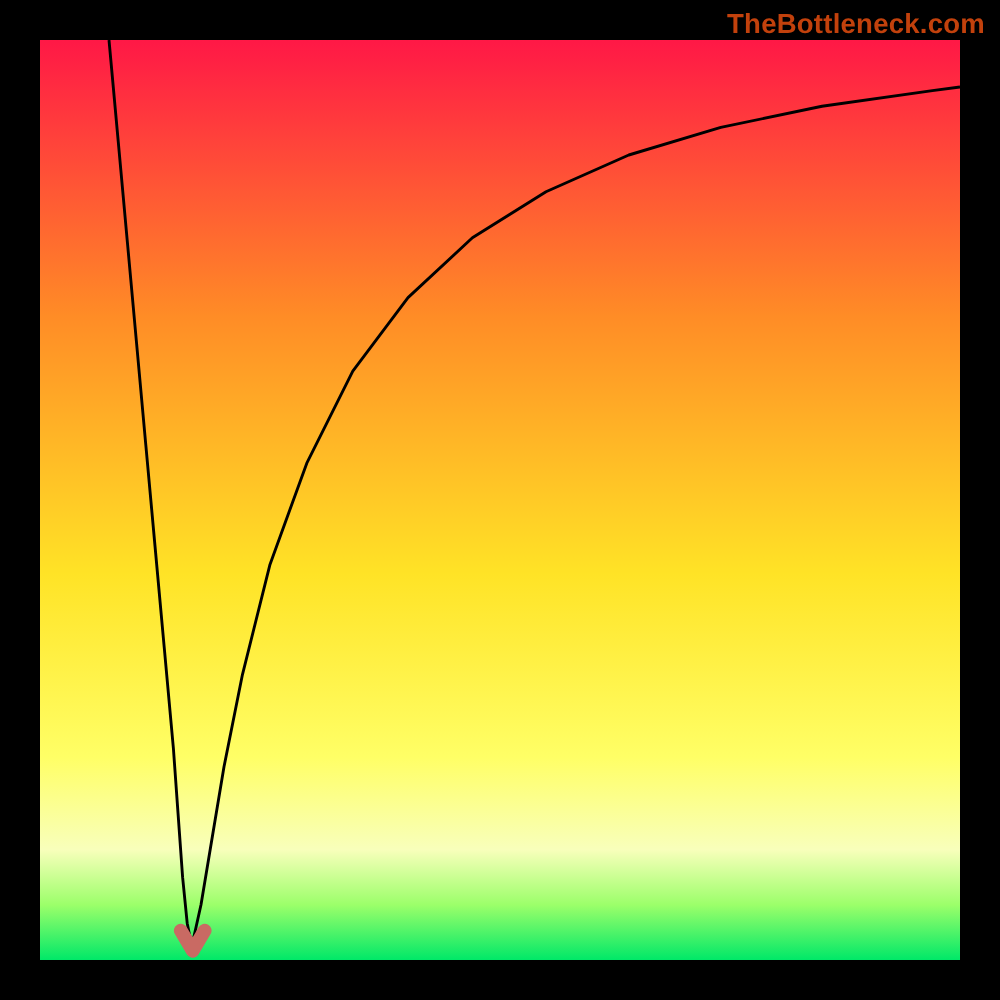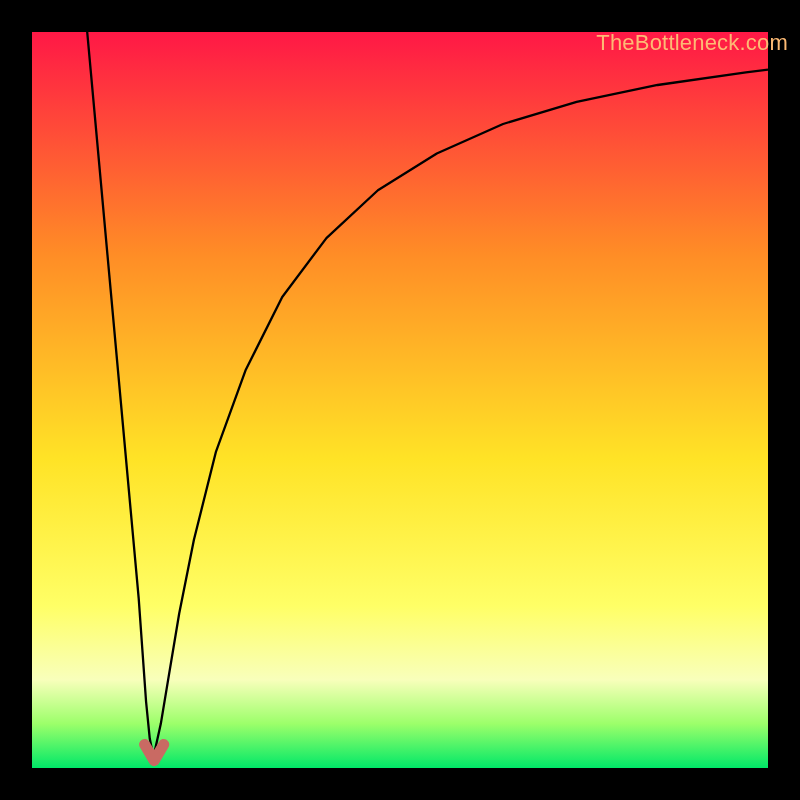--- a/index.html
+++ b/index.html
@@ -23,25 +23,24 @@
     position: absolute;
     left: 0;
     top: 0;
     width: 736px;
     height: 736px;
   }
   .watermark {
     position: absolute;
     top: 6px;
     right: 12px;
-    color: #fdba74;
+    color: #c2410c;
     font-size: 22px;
-    font-weight: 400;
+    font-weight: 700;
     letter-spacing: 0.2px;
-    margin-top: 24px;
   }
 </style>
 </head>
 <body>
 
 <div class="frame">
   <svg class="plot" viewBox="0 0 736 736" preserveAspectRatio="none">
     <defs>
       <linearGradient id="bg" x1="0" y1="0" x2="0" y2="1">
         <stop offset="0" id="g0" stop-color="#ff1846"></stop>

